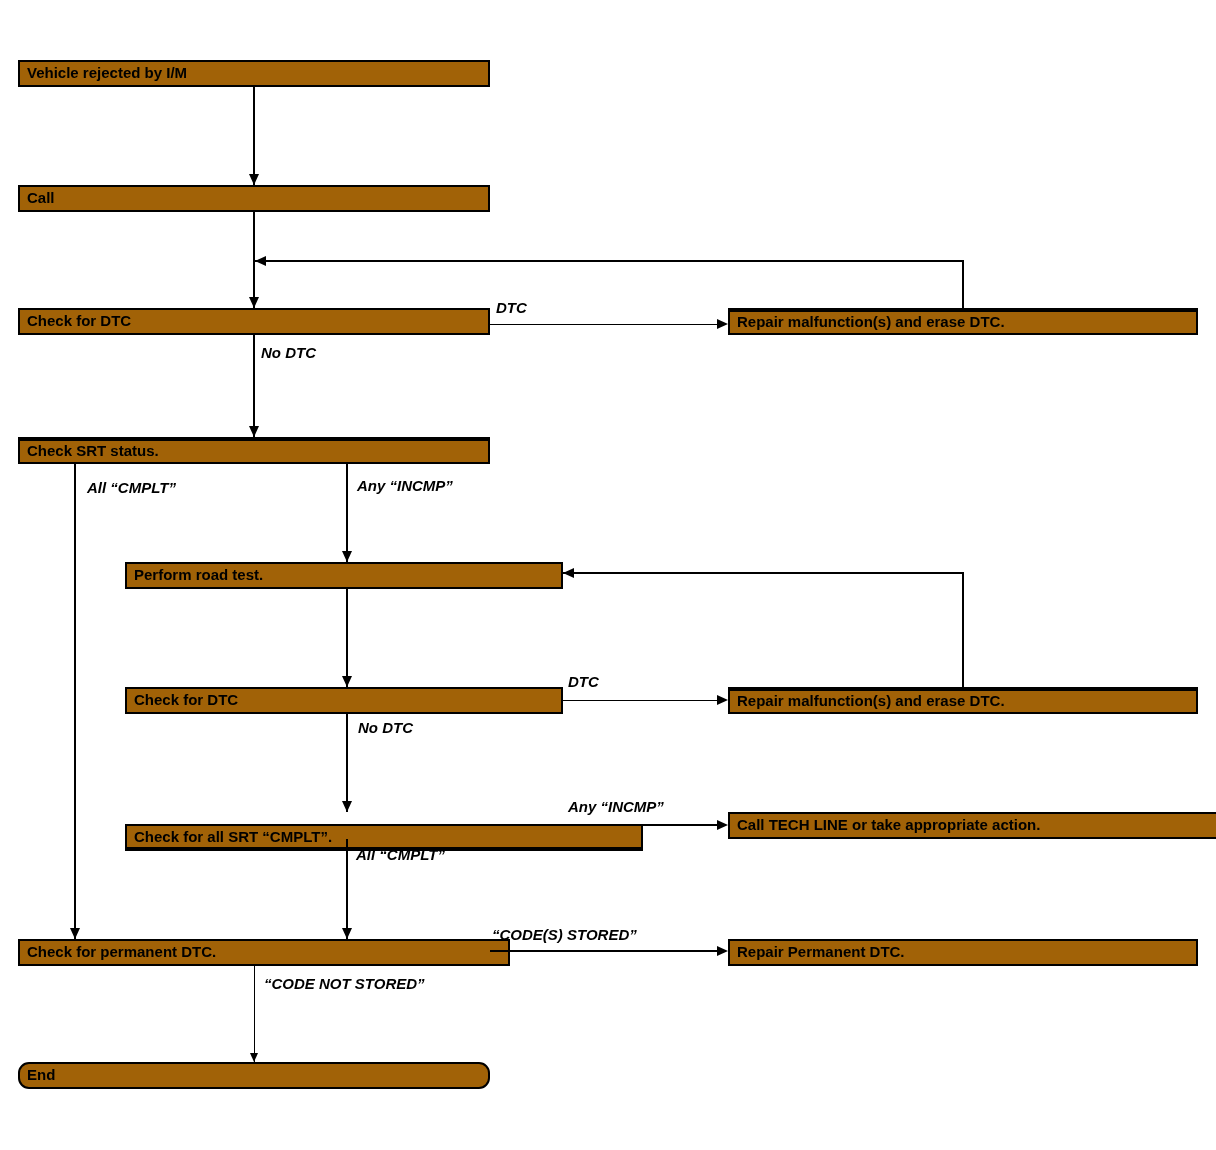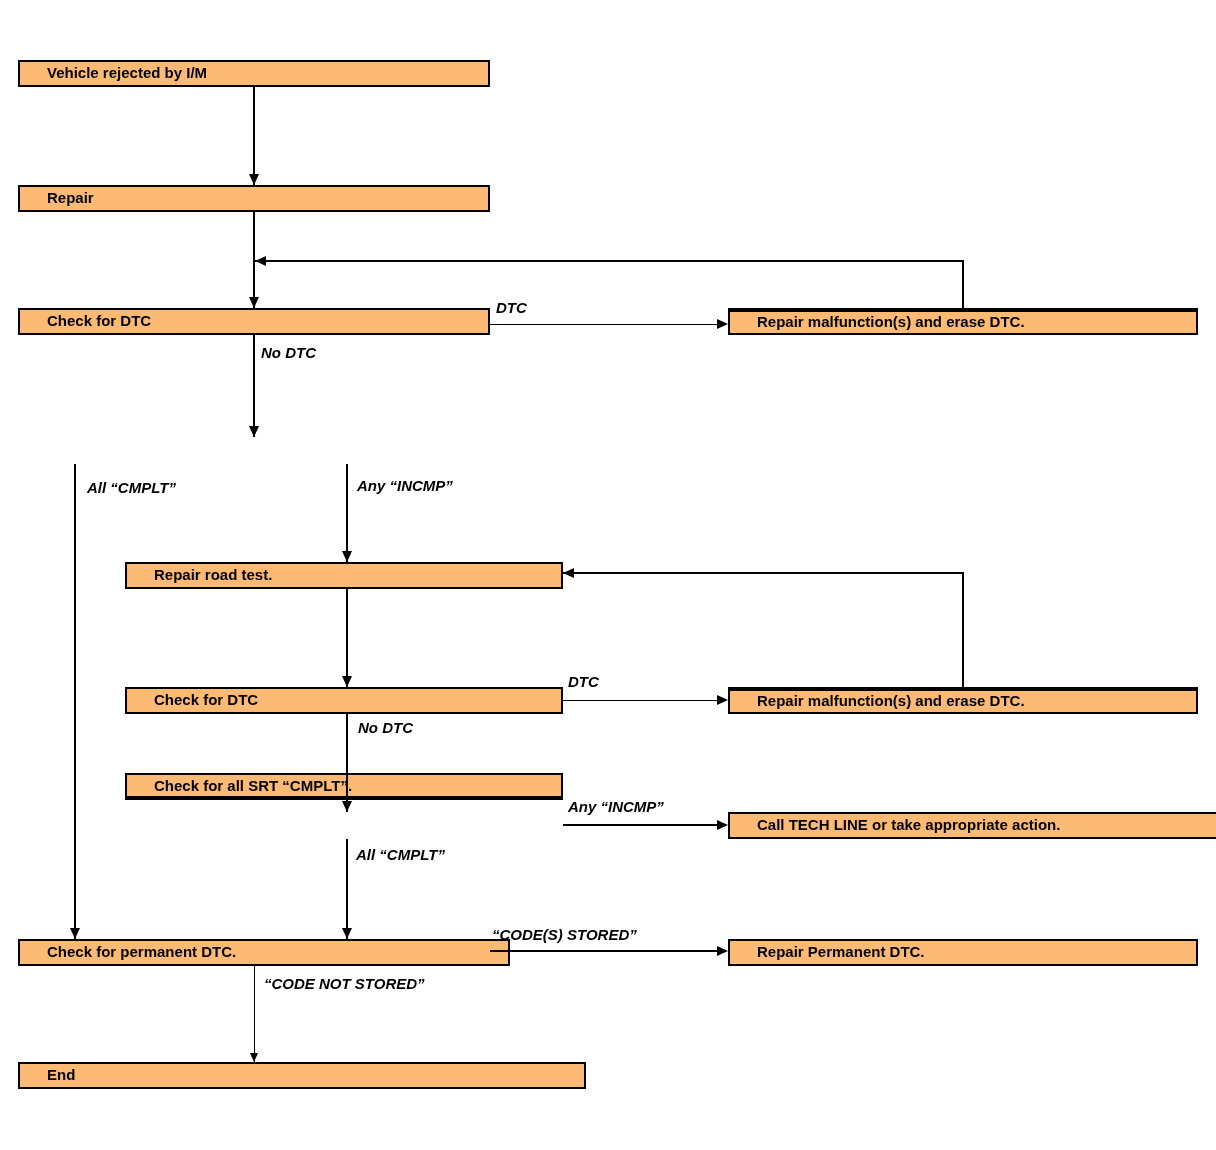--- a/index.html
+++ b/index.html
@@ -3,50 +3,51 @@
 <meta charset="utf-8">
 <style>
   html, body { margin:0; padding:0; background:#ffffff; }
   #stage {
     position:relative; width:1216px; height:1150px;
     background:#ffffff; overflow:hidden;
     font-family:"Liberation Sans", sans-serif;
   }
   .box {
     position:absolute; box-sizing:border-box; height:27px;
-    border:2px solid #000; background:#fdba74;
+    border:2px solid #000; background:#a16207;
     font-weight:bold; font-size:15px; line-height:22px;
-    padding-left:27px; color:#000; white-space:nowrap;
+    padding-left:7px; color:#000; white-space:nowrap;
   }
   .box.ttop { border-top-width:4px; line-height:20px; }
   .box.tbot { border-bottom-width:4px; }
   .line { position:absolute; background:#000; }
   .lbl {
     position:absolute; font-weight:bold; font-size:15px;
     color:#000; white-space:nowrap;font-style:italic;
   }
   .ah { position:absolute; width:0; height:0; }
   .ah.down  { border-left:5px solid transparent; border-right:5px solid transparent; border-top:11px solid #000; }
   .ah.downsm{ border-left:4px solid transparent; border-right:4px solid transparent; border-top:9px solid #000; }
   .ah.left  { border-top:5px solid transparent; border-bottom:5px solid transparent; border-right:11px solid #000; }
   .ah.right { border-top:5px solid transparent; border-bottom:5px solid transparent; border-left:11px solid #000; }
 </style>
 </head>
 <body>
 
 <div id="stage">
 
   <div class="box" style="left:18px;  top:60px;   width:472px;">Vehicle rejected by I/M</div>
-  <div class="box" style="left:18px;  top:185px;  width:472px;">Repair</div>
+  <div class="box" style="left:18px;  top:185px;  width:472px;">Call</div>
   <div class="box" style="left:18px;  top:308px;  width:472px;">Check for DTC</div>
-  <div class="box" style="left:125px; top:562px;  width:438px;">Repair road test.</div>
+  <div class="box ttop" style="left:18px;  top:437px;  width:472px;">Check SRT status.</div>
+  <div class="box" style="left:125px; top:562px;  width:438px;">Perform road test.</div>
   <div class="box" style="left:125px; top:687px;  width:438px;">Check for DTC</div>
-  <div class="box tbot" style="left:125px; top:773px;  width:438px;">Check for all SRT “CMPLT”.</div>
+  <div class="box tbot" style="left:125px; top:824px;  width:518px;">Check for all SRT “CMPLT”.</div>
   <div class="box" style="left:18px;  top:939px;  width:492px;">Check for permanent DTC.</div>
-  <div class="box" style="left:18px;  top:1062px; width:568px;">End</div>
+  <div class="box" style="left:18px;  top:1062px; width:472px;border-radius:11px;">End</div>
   <div class="box ttop" style="left:728px; top:308px;  width:470px;">Repair malfunction(s) and erase DTC.</div>
   <div class="box ttop" style="left:728px; top:687px;  width:470px;">Repair malfunction(s) and erase DTC.</div>
   <div class="box" style="left:728px; top:812px;  width:522px;">Call TECH LINE or take appropriate action.</div>
   <div class="box" style="left:728px; top:939px;  width:470px;">Repair Permanent DTC.</div>
 
   <div class="line" style="left:253px; top:87px;  width:2px; height:98px;"></div>
   <div class="ah down" style="left:249px; top:174px;"></div>
 
   <div class="line" style="left:253px; top:212px; width:2px; height:96px;"></div>
   <div class="ah down" style="left:249px; top:297px;"></div>

